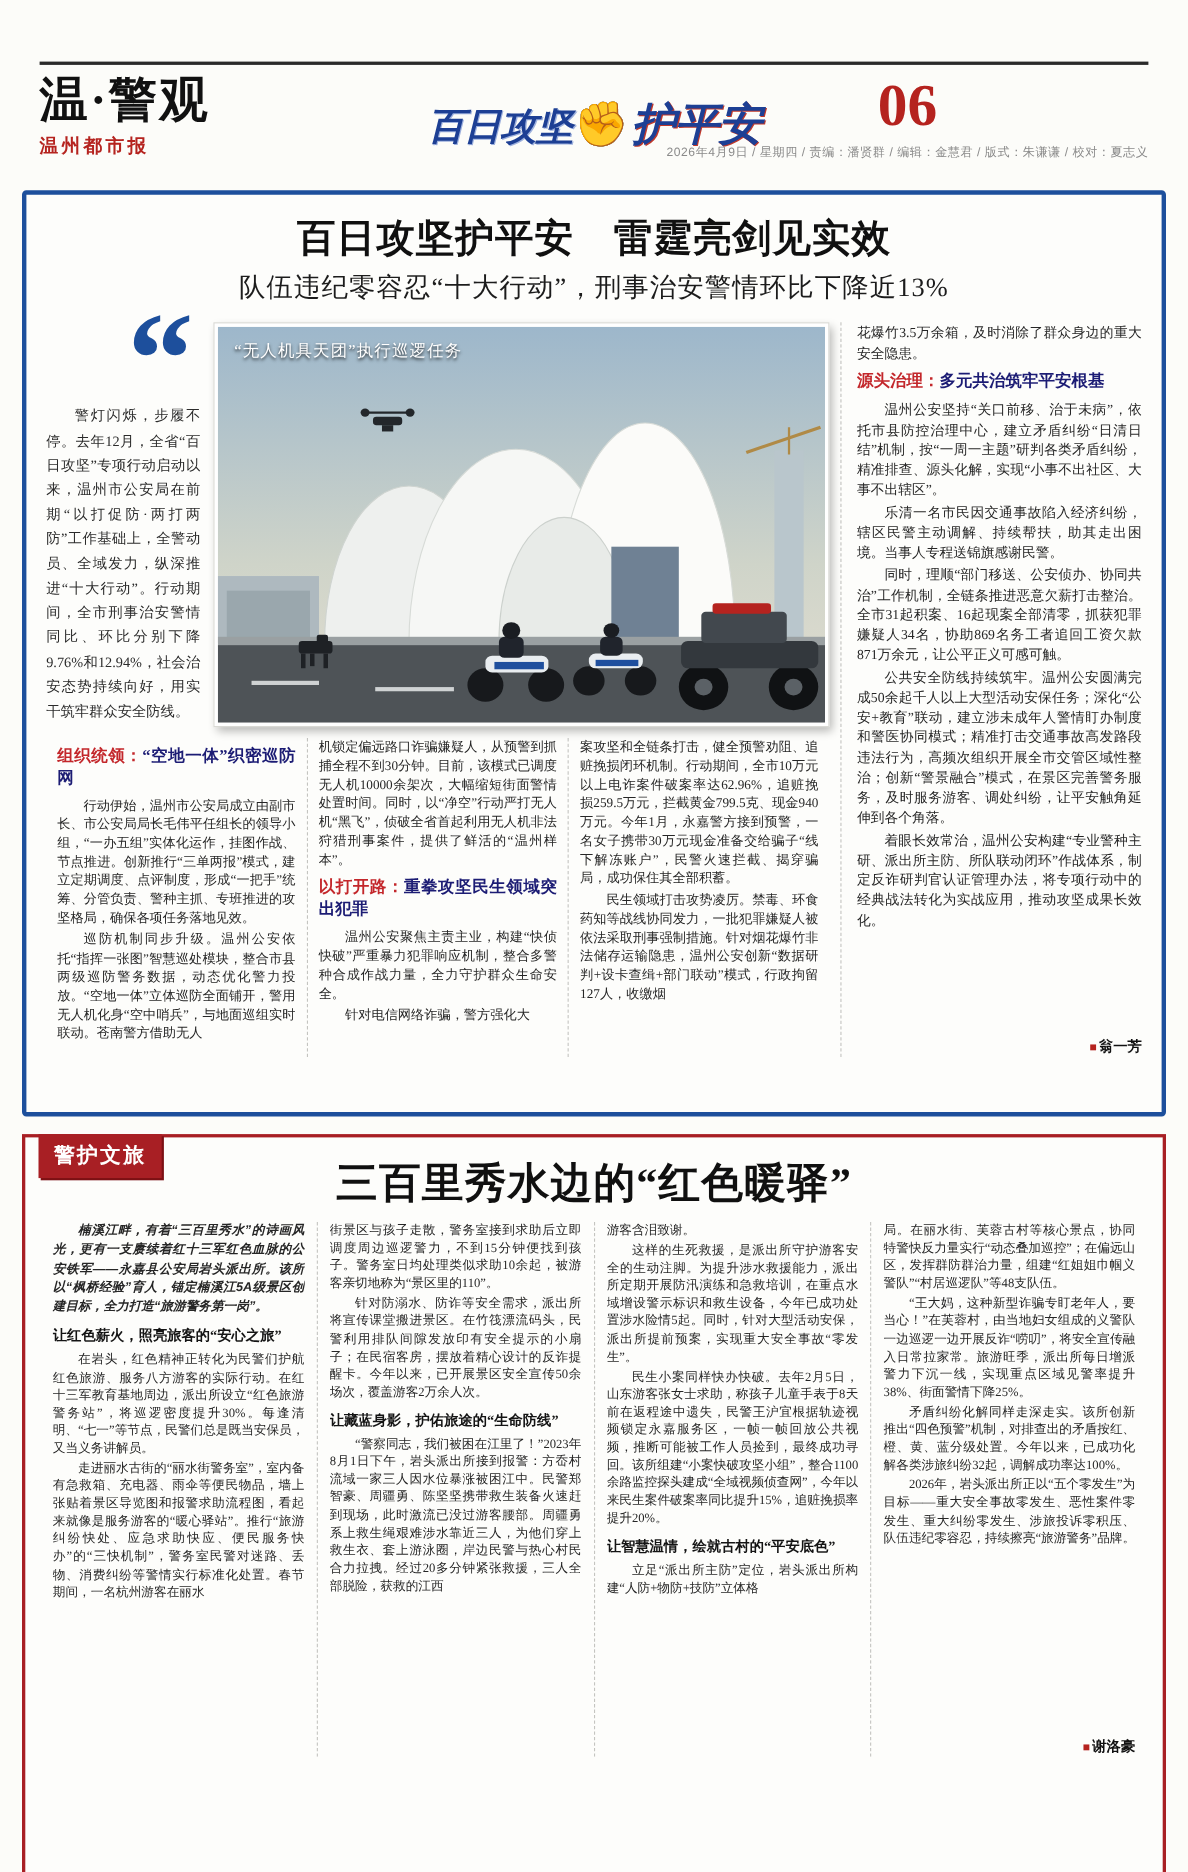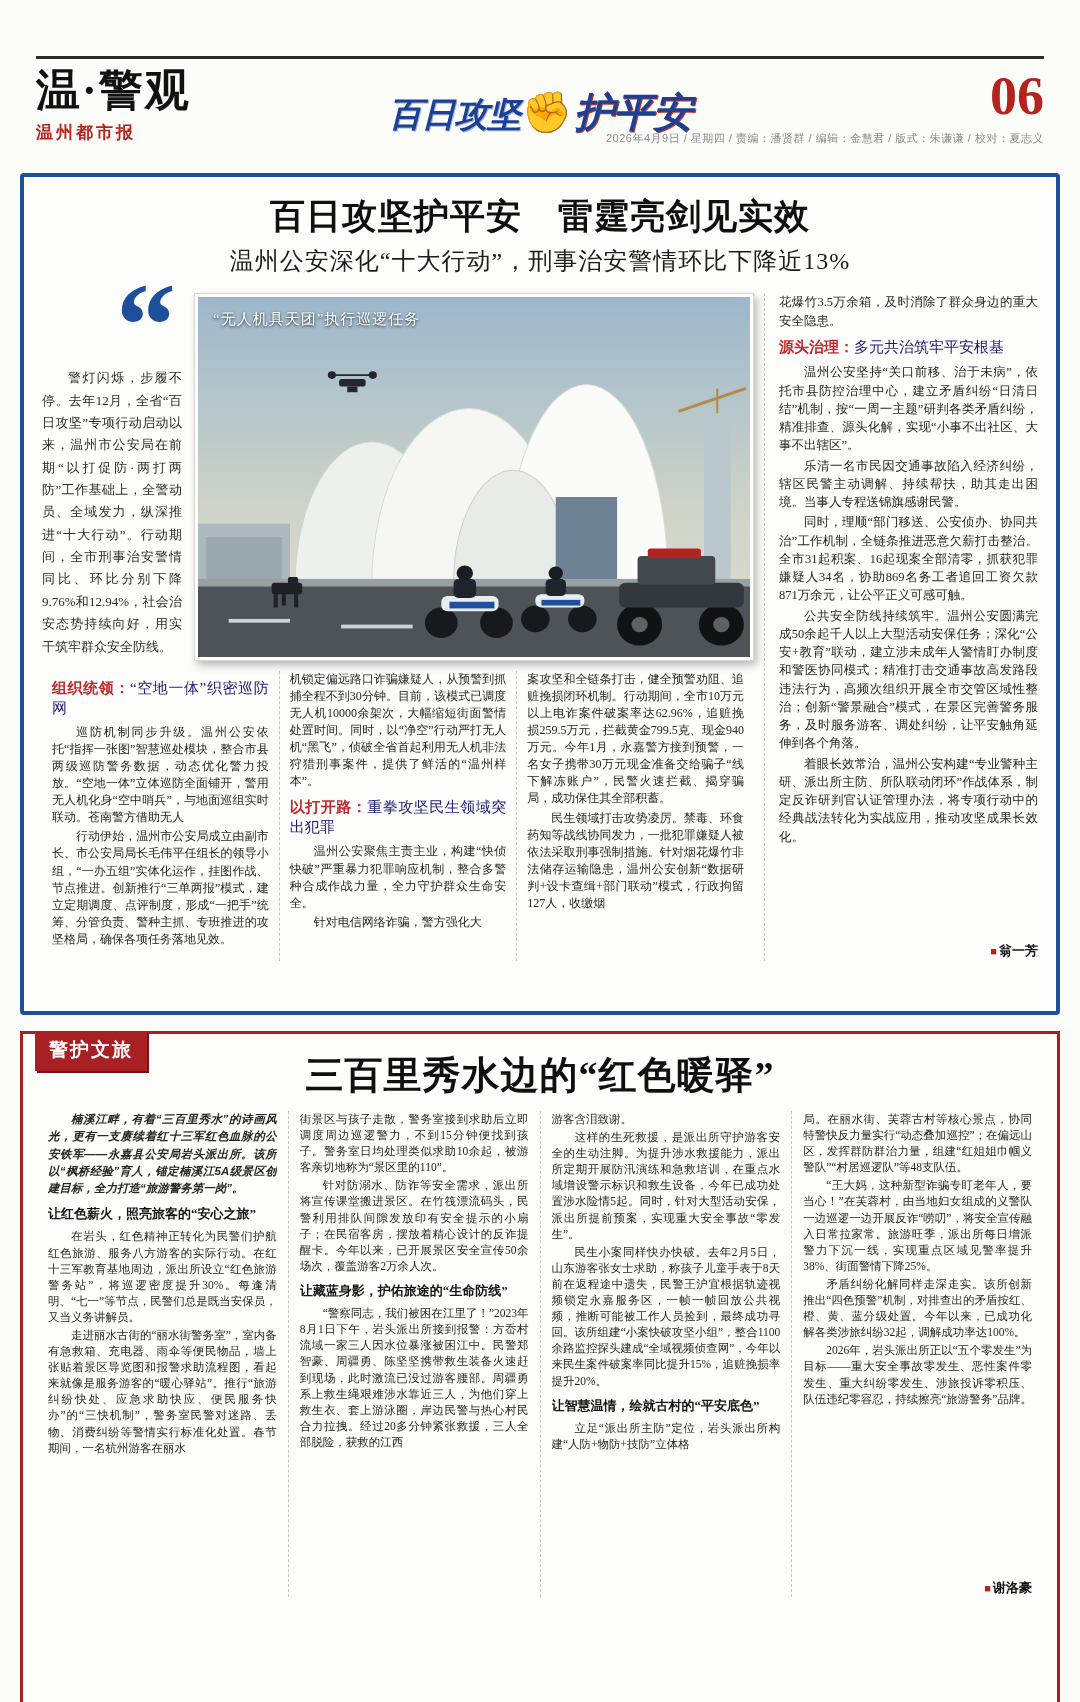--- a/index.html
+++ b/index.html
@@ -13,21 +13,21 @@
   .header-rule{border-top:3px solid #2a2a2a;margin:0 14px;}
   .masthead{position:relative;height:96px;margin:0 14px;}
   .edition{font-size:44px;font-weight:bold;color:#111;letter-spacing:2px;margin-top:8px;line-height:1.1;}
   .paper{font-size:17px;font-weight:bold;color:#b5231f;letter-spacing:3px;margin-top:6px;}
   .logo{position:absolute;left:50%;top:18px;transform:translateX(-50%);white-space:nowrap;
         font-weight:bold;font-style:italic;color:#1d3f94;}
   .logo .logo-l1{font-size:34px;letter-spacing:-1px;text-shadow:1px 1px 0 #9db0dd;}
   .logo .logo-fist{font-size:40px;font-style:normal;margin:0 2px;color:#1d3f94;text-shadow:0 0 0 #1d3f94;}
   .logo .logo-l2{font-size:40px;letter-spacing:-1px;text-shadow:1px 1px 0 #c0392b;}
   .masthead-right{position:absolute;right:0;top:0;text-align:right;}
-  .pageno{font-size:54px;font-weight:bold;color:#b5231f;line-height:1;margin-top:2px;}
+  .pageno{font-size:54px;font-weight:bold;color:#b5231f;line-height:1;margin-top:2px;text-align:center;}
   .dateline{font-size:11px;color:#8a8a8a;margin-top:8px;letter-spacing:.5px;font-family:"Liberation Sans",sans-serif;}
   
   .box-blue{
     box-sizing:border-box;margin:10px 20px 0;height:842px;
     border:4px solid #1d4f9c;border-radius:4px;background:#fdfdfb;
     padding:14px 18px 10px;position:relative;
   }
   .a1-title{margin:6px 0 0;text-align:center;font-size:35px;font-weight:bold;color:#101010;letter-spacing:1px;line-height:1.15;}
   .a1-sub{margin:8px 0 0;text-align:center;font-size:24px;font-weight:normal;color:#1c1c1c;letter-spacing:1px;}
   .a1-body{display:flex;margin-top:16px;height:668px;}
@@ -42,21 +42,21 @@
   .a1-botrow{display:flex;flex:1;margin-top:10px;font-size:12px;line-height:1.42;}
   .a1-botrow .ncol{flex:1;padding:0 10px;box-sizing:border-box;text-align:justify;}
   .a1-botrow .ncol + .ncol{border-left:1px dashed #c4c4c0;}
   .a1-right{flex:1;border-left:1px dashed #c4c4c0;padding-left:14px;margin-left:10px;
             font-size:12.5px;line-height:1.46;text-align:justify;display:flex;flex-direction:column;}
   .rtext{flex:1;overflow:hidden;}
   .news p{margin:0 0 2px;text-indent:2em;color:#262626;}
   .news p.noind{text-indent:0;}
   .sec-h{margin:8px 0 6px;font-size:15px;line-height:1.3;text-indent:0 !important;}
   .sec-h .pre{color:#c3272b;font-weight:bold;}
-  .sec-h .rest{color:#1c1c74;font-weight:normal;}
+  .sec-h .rest{color:#1c1c74;font-weight:bold;}
   .byline{text-align:right;font-weight:bold;font-size:13px;margin-top:6px;color:#111;}
   .byl-sq{color:#b5231f;margin-right:2px;font-size:11px;}
   
   .box-red{
     box-sizing:border-box;margin:16px 20px 0;height:747px;
     border:3px solid #a81f24;background:#fdfdfb;position:relative;
     padding:8px 14px 10px;
   }
   .a2-tag{position:absolute;top:-3px;left:12px;background:#a81f24;color:#fff;
           font-size:19px;font-weight:bold;letter-spacing:2px;padding:6px 14px 8px;box-shadow:2px 2px 0 #7c1014;}
@@ -83,21 +83,21 @@
     </div>
     <div class="masthead-right">
       <div class="pageno">06</div>
       <div class="dateline">2026年4月9日 / 星期四 / 责编：潘贤群 / 编辑：金慧君 / 版式：朱谦谦 / 校对：夏志义</div>
     </div>
   </div>
 </div>
 
 <div class="box-blue news">
   <h1 class="a1-title">百日攻坚护平安　雷霆亮剑见实效</h1>
-  <h2 class="a1-sub">温州公安深化“十大行动”，刑事治安警情环比下降近13%</h2>
+  <h2 class="a1-sub">队伍违纪零容忍“十大行动”，刑事治安警情环比下降近13%</h2>
 
   <div class="a1-body">
     <div class="a1-left">
       <div class="a1-toprow">
         <div class="quote-col">
           <div class="quote-mark">“</div>
           <div class="quote-text">警灯闪烁，步履不停。去年12月，全省“百日攻坚”专项行动启动以来，温州市公安局在前期“以打促防·两打两防”工作基础上，全警动员、全域发力，纵深推进“十大行动”。行动期间，全市刑事治安警情同比、环比分别下降9.76%和12.94%，社会治安态势持续向好，用实干筑牢群众安全防线。</div>
         </div>
         <div class="photo">
           <svg viewBox="0 0 540 378" preserveAspectRatio="none">
@@ -171,22 +171,22 @@
               <rect x="440" y="264" width="52" height="10" rx="3" fill="#b5231f"></rect>
             </g>
           </svg>
           <div class="photo-cap">“无人机具天团”执行巡逻任务</div>
         </div>
       </div>
 
       <div class="a1-botrow">
         <div class="ncol">
           <h3 class="sec-h"><span class="pre">组织统领：</span><span class="rest">“空地一体”织密巡防网</span></h3>
+          <p>行动伊始，温州市公安局成立由副市长、市公安局局长毛伟平任组长的领导小组，“一办五组”实体化运作，挂图作战、节点推进。创新推行“三单两报”模式，建立定期调度、点评制度，形成“一把手”统筹、分管负责、警种主抓、专班推进的攻坚格局，确保各项任务落地见效。</p>
           <p>巡防机制同步升级。温州公安依托“指挥一张图”智慧巡处模块，整合市县两级巡防警务数据，动态优化警力投放。“空地一体”立体巡防全面铺开，警用无人机化身“空中哨兵”，与地面巡组实时联动。苍南警方借助无人</p>
-          <p>行动伊始，温州市公安局成立由副市长、市公安局局长毛伟平任组长的领导小组，“一办五组”实体化运作，挂图作战、节点推进。创新推行“三单两报”模式，建立定期调度、点评制度，形成“一把手”统筹、分管负责、警种主抓、专班推进的攻坚格局，确保各项任务落地见效。</p>
         </div>
         <div class="ncol">
           <p class="noind">机锁定偏远路口诈骗嫌疑人，从预警到抓捕全程不到30分钟。目前，该模式已调度无人机10000余架次，大幅缩短街面警情处置时间。同时，以“净空”行动严打无人机“黑飞”，侦破全省首起利用无人机非法狩猎刑事案件，提供了鲜活的“温州样本”。</p>
           <h3 class="sec-h"><span class="pre">以打开路：</span><span class="rest">重拳攻坚民生领域突出犯罪</span></h3>
           <p>温州公安聚焦主责主业，构建“快侦快破”严重暴力犯罪响应机制，整合多警种合成作战力量，全力守护群众生命安全。</p>
           <p>针对电信网络诈骗，警方强化大</p>
         </div>
         <div class="ncol">
           <p class="noind">案攻坚和全链条打击，健全预警劝阻、追赃挽损闭环机制。行动期间，全市10万元以上电诈案件破案率达62.96%，追赃挽损259.5万元，拦截黄金799.5克、现金940万元。今年1月，永嘉警方接到预警，一名女子携带30万元现金准备交给骗子“线下解冻账户”，民警火速拦截、揭穿骗局，成功保住其全部积蓄。</p>
           <p>民生领域打击攻势凌厉。禁毒、环食药知等战线协同发力，一批犯罪嫌疑人被依法采取刑事强制措施。针对烟花爆竹非法储存运输隐患，温州公安创新“数据研判+设卡查缉+部门联动”模式，行政拘留127人，收缴烟</p>

